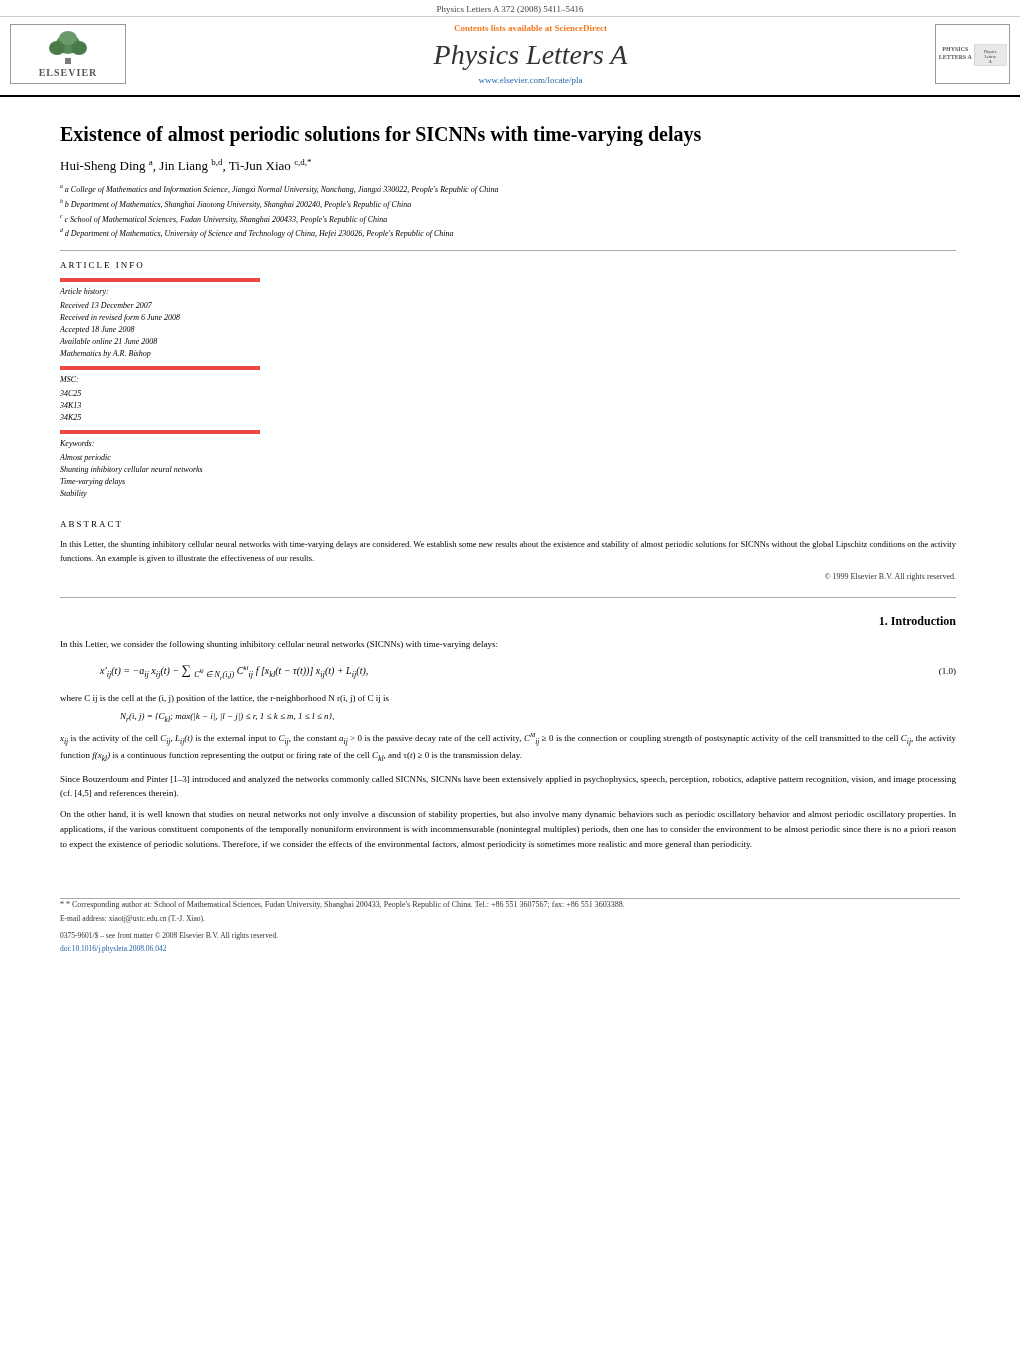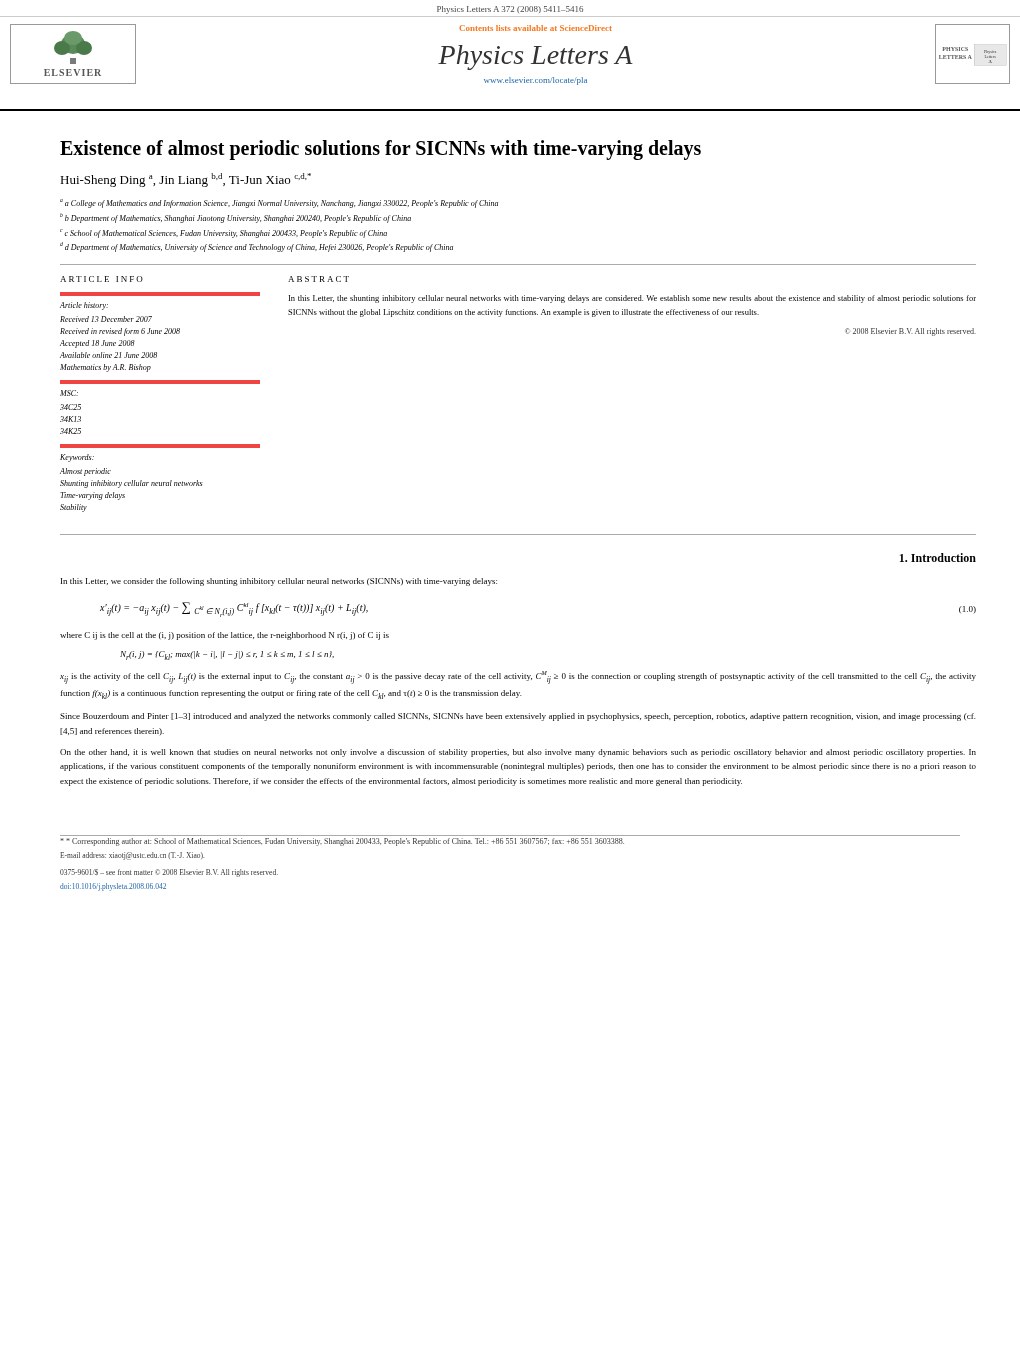--- a/index.html
+++ b/index.html
@@ -14,39 +14,39 @@
     .page {
       width: 1020px;
       min-height: 1351px;
       background: #fff;
       padding: 0;
     }
     
     .journal-header {
       width: 100%;
       border-bottom: 2px solid #000;
-      padding-bottom: 18px;
+      padding-bottom: 4px;
       margin-bottom: 0;
     }
     .journal-top-bar {
       text-align: center;
       font-size: 9px;
       color: #444;
       padding: 4px 0 2px 0;
       border-bottom: 1px solid #ccc;
     }
     .journal-banner {
       display: flex;
       flex-direction: row;
       align-items: center;
       justify-content: space-between;
       padding: 6px 10px;
     }
     .elsevier-logo {
-      width: 126px;
+      width: 116px;
       height: 60px;
       border: 1px solid #999;
       display: flex;
       align-items: center;
       justify-content: center;
       flex-direction: column;
       font-size: 8px;
       color: #666;
       padding: 4px;
     }
@@ -98,21 +98,21 @@
       display: flex;
       align-items: center;
       justify-content: center;
       font-size: 7px;
       color: #555;
       text-align: center;
       padding: 2px;
     }
     
     .article-content {
-      padding: 14px 44px 20px 60px;
+      padding: 14px 64px 20px 60px;
     }
     .article-title {
       font-size: 20px;
       font-weight: bold;
       color: #000;
       margin-bottom: 10px;
       margin-top: 10px;
       line-height: 1.3;
     }
     .article-authors {
@@ -133,22 +133,22 @@
     .affiliations div {
       margin-bottom: 1px;
     }
     .horizontal-rule {
       border: none;
       border-top: 1px solid #aaa;
       margin: 8px 0;
     }
     .two-col {
       display: flex;
-      flex-direction: row;
-      gap: 28px;
+      flex-direction: column;
+      gap: 12px;
       margin-top: 4px;
     }
     .article-info {
       width: 200px;
       min-width: 200px;
       font-size: 8.5px;
       line-height: 1.5;
     }
     .article-info-title {
       font-size: 9px;
@@ -337,21 +337,21 @@
           <div class="article-info-content">Almost periodic</div>
           <div class="article-info-content">Shunting inhibitory cellular neural networks</div>
           <div class="article-info-content">Time-varying delays</div>
           <div class="article-info-content">Stability</div>
         </div>
       </div>
 
       <div class="abstract-col">
         <div class="abstract-title">ABSTRACT</div>
         <div class="abstract-text">In this Letter, the shunting inhibitory cellular neural networks with time-varying delays are considered. We establish some new results about the existence and stability of almost periodic solutions for SICNNs without the global Lipschitz conditions on the activity functions. An example is given to illustrate the effectiveness of our results.</div>
-        <div class="copyright-note">© 2008 Elsevier B.V. All rights reserved.</div>
+        <div class="copyright-note">© 1999 Elsevier B.V. All rights reserved.</div>
       </div>
     </div>
 
     <hr class="horizontal-rule" style="margin-top:14px;">
 
     <div class="section-title">1. Introduction</div>
 
     <div class="body-text">In this Letter, we consider the following shunting inhibitory cellular neural networks (SICNNs) with time-varying delays:</div>
 
     <div class="math-display">

